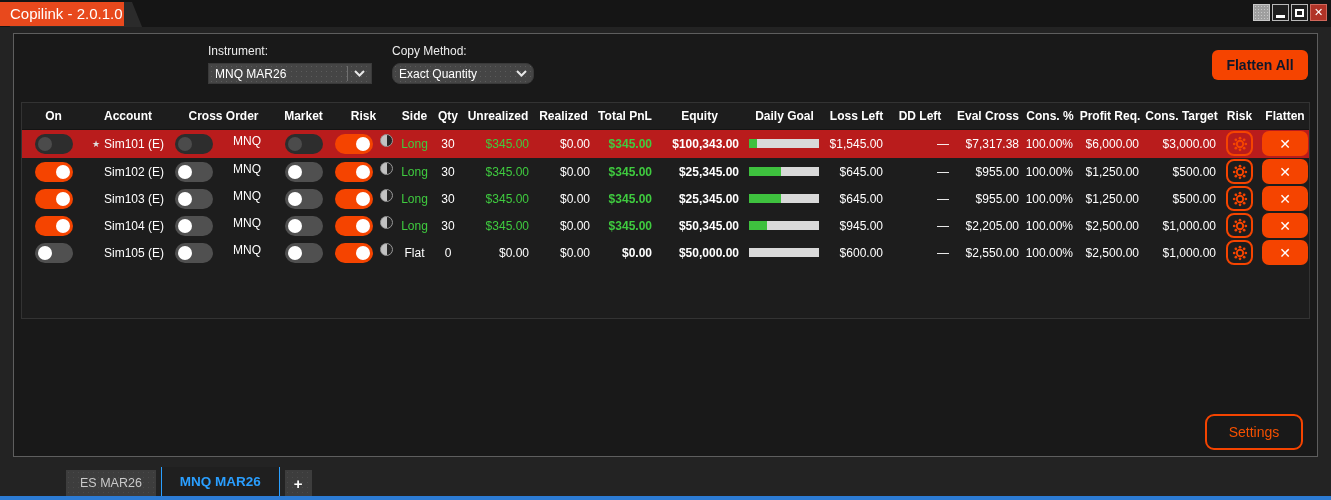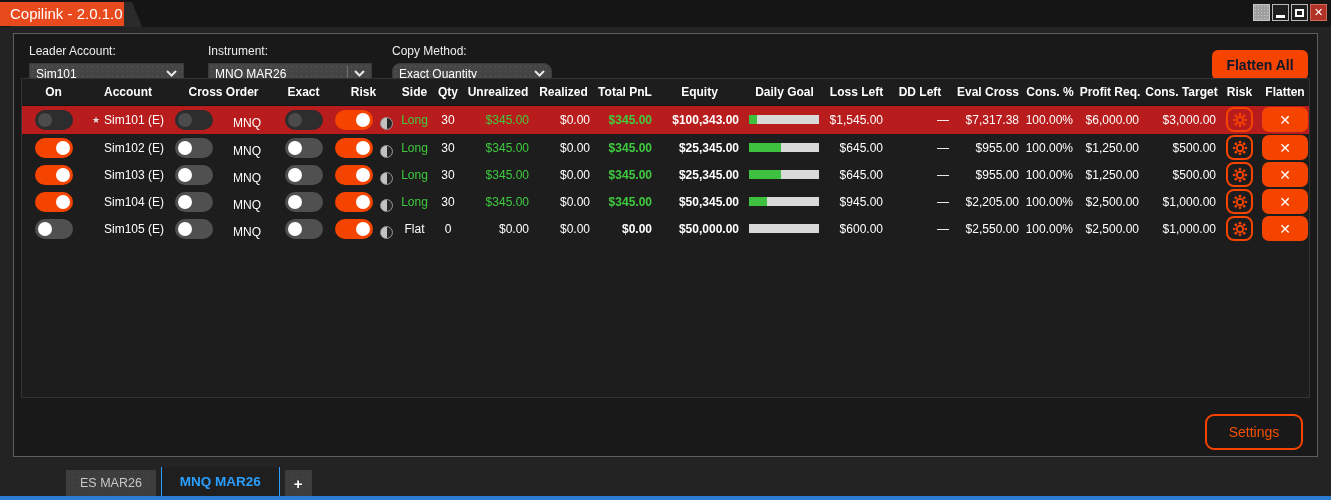--- a/index.html
+++ b/index.html
@@ -24,33 +24,33 @@
   .winbtn.closeb{background:#b13327;border:1px solid #d0685c;color:#fff;font-size:11px;font-weight:bold;}
   
   .panel{position:absolute;left:13px;top:33px;width:1305px;height:424px;background:#191919;border:1px solid #5e5e5e;}
   .field{position:absolute;top:10px;}
   .field label{display:block;font-size:12px;color:#ededed;margin-bottom:5px;}
   .dd{display:flex;align-items:center;height:21px;background:#454545;border:1px solid #3a3a3a;color:#fff;font-size:12px;padding:0 6px;background-image:radial-gradient(circle,#5c5c5c 0.8px,transparent 0.9px);background-size:5px 5px;cursor:default;}
   .dd .txt{flex:1;white-space:nowrap;overflow:hidden;}
   .dd .sep{width:1px;height:15px;background:#6f6f6f;margin:0 6px 0 4px;}
   .f1{left:15px;} .f1 .dd{width:155px;}
   .f2{left:194px;} .f2 .dd{width:164px;}
-  .f3{left:378px;} .f3 .dd{width:160px;border-radius:8px;}
+  .f3{left:378px;} .f3 .dd{width:142px;border-radius:8px;}
   .btn-flatten-all{position:absolute;right:9px;top:16px;width:96px;height:30px;background:#f54400;border:none;border-radius:6px;color:#0f172a;font-size:14px;font-weight:bold;font-family:inherit;cursor:pointer;}
   .btn-settings{position:absolute;right:14px;top:380px;width:98px;height:36px;background:transparent;border:2px solid #f54400;border-radius:9px;color:#f55000;font-size:14px;font-family:inherit;cursor:pointer;}
   
-  .table{position:absolute;left:7px;top:44px;width:1289px;height:320px;background:#1d1d1d;border:1px solid #333;}
+  .table{position:absolute;left:7px;top:68px;width:1289px;height:217px;background:#1d1d1d;border:1px solid #333;}
   .grid{display:grid;grid-template-columns:63px 86px 105px 55px 65px 37px 30px 70px 61px 62px 87px 83px 61px 66px 70px 54px 66px 77px 39px 52px;align-items:center;}
   .thead{height:27px;font-weight:bold;font-size:12px;border-bottom:1px solid #141414;}
   .thead .hc{text-align:center;white-space:nowrap;}
   .trow{height:27px;font-size:12px;}
   .trow.selected{background:#b91c1c;border-bottom:1px solid #b91c1c;height:28px;}
   .cc{text-align:center;white-space:nowrap;}
   .cr{text-align:right;padding-right:4px;white-space:nowrap;}
-  .cf{display:flex;align-items:flex-end;}
+  .cf{display:flex;align-items:flex-start;}
   .c-cross{padding-left:4px;gap:20px;}
   .c-risk{padding-left:4px;gap:7px;}
   .c-goal{padding-left:6px;}
   .bold{font-weight:bold;}
   .green{color:#3fcb3f;}
   .star{font-size:9px;color:#e0e0e0;margin-right:4px;vertical-align:1px;}
   
   .tg{width:38px;height:20px;border-radius:10px;position:relative;flex:none;display:inline-block;vertical-align:middle;cursor:pointer;}
   .tg::after{content:"";position:absolute;width:14px;height:14px;border-radius:50%;top:3px;}
   .s-on{background:#f54400;} .s-on::after{background:#fff;right:3px;}
@@ -84,29 +84,20 @@
       </div>
     <div class="winbtn maxb">
         <span class="maxbox"></span>
       </div>
     <div class="winbtn closeb">✕</div>
   </div>
 </div>
 
 <div class="panel">
 
-  <div class="field f1">
-    <label>Leader Account:</label>
-    <div class="dd">
-      <span class="txt">Sim101</span>
-      <svg width="11" height="7" viewBox="0 0 11 7">
-          <path d="M1 1 L5.5 5.5 L10 1" stroke="#e8e8e8" stroke-width="2" fill="none"></path>
-        </svg>
-    </div>
-  </div>
 
   <div class="field f2">
     <label>Instrument:</label>
     <div class="dd">
       <span class="txt">MNQ MAR26</span>
       <span class="sep"></span>
       <svg width="11" height="7" viewBox="0 0 11 7">
           <path d="M1 1 L5.5 5.5 L10 1" stroke="#e8e8e8" stroke-width="2" fill="none"></path>
         </svg>
     </div>
@@ -122,21 +113,21 @@
     </div>
   </div>
 
   <button class="btn-flatten-all">Flatten All</button>
 
   <div class="table">
     <div class="grid thead">
       <div class="hc">On</div>
       <div class="hc">Account</div>
       <div class="hc">Cross Order</div>
-      <div class="hc">Exact</div>
+      <div class="hc">Market</div>
       <div class="hc">Risk</div>
       <div class="hc">Side</div>
       <div class="hc">Qty</div>
       <div class="hc">Unrealized</div>
       <div class="hc">Realized</div>
       <div class="hc">Total PnL</div>
       <div class="hc">Equity</div>
       <div class="hc">Daily Goal</div>
       <div class="hc">Loss Left</div>
       <div class="hc">DD Left</div>

